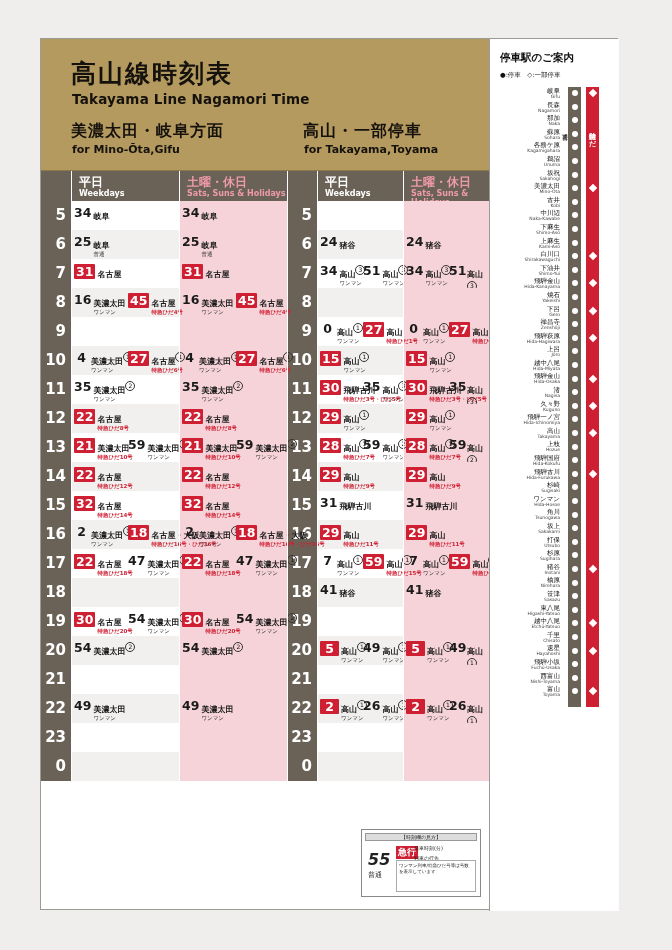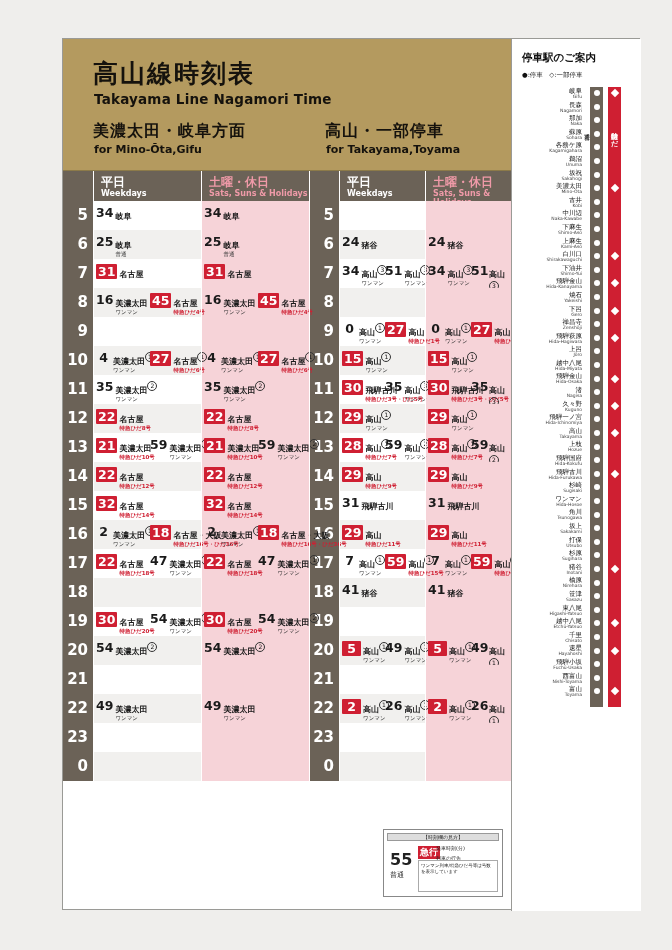--- a/index.html
+++ b/index.html
@@ -1,18 +1,18 @@
 <!DOCTYPE html>
 <html><head>
 <meta charset="utf-8">
 <style>
   html,body{margin:0;padding:0;background:#e9e9e7;}
   body{width:672px;height:950px;font-family:"DejaVu Sans","Liberation Sans",sans-serif;}
   .page{position:relative;width:672px;height:950px;background:#efeeec;}
-  .sheet{position:absolute;left:62px;top:38px;width:578px;height:872px;background:#fff;border:1px solid #9a9a96;box-sizing:border-box;}
+  .sheet{position:absolute;left:40px;top:38px;width:578px;height:872px;background:#fff;border:1px solid #9a9a96;box-sizing:border-box;}
 
   
   .hdr{position:absolute;left:0;top:0;width:448px;height:132px;background:#b49a5f;box-sizing:border-box;border-bottom:1px solid #8c7a49;}
   .hdr .jtitle{position:absolute;left:30px;top:18px;font-size:25px;font-weight:bold;color:#15120d;letter-spacing:2px;}
   .hdr .etitle{position:absolute;left:31px;top:52px;font-size:13.5px;font-weight:bold;color:#15120d;letter-spacing:.2px;}
   .hdr .dirA{position:absolute;left:30px;top:82px;font-size:16px;font-weight:bold;color:#15120d;letter-spacing:1px;}
   .hdr .dirAe{position:absolute;left:31px;top:104px;font-size:11px;font-weight:bold;color:#15120d;}
   .hdr .dirB{position:absolute;left:262px;top:82px;font-size:16px;font-weight:bold;color:#15120d;letter-spacing:1px;}
   .hdr .dirBe{position:absolute;left:263px;top:104px;font-size:11px;font-weight:bold;color:#15120d;}
 
@@ -42,21 +42,21 @@
   .num.red{background:#cf1f32;color:#fff;padding:1px 2px;border-radius:1px;}
   .meta{margin-left:2px;line-height:1;}
   .dest{font-size:8px;font-weight:bold;color:#1a1a1a;white-space:nowrap;}
   .sub{font-size:5.5px;color:#333;white-space:nowrap;margin-top:1px;}
   .sub.red{color:#cf1f32;font-weight:bold;}
   .badge{display:inline-block;width:8px;height:8px;border:1px solid #333;border-radius:50%;font-size:6px;line-height:8px;text-align:center;color:#111;vertical-align:top;margin-top:1px;}
 
   
   .notebox{position:absolute;left:320px;top:790px;width:120px;height:68px;border:1px solid #888;background:#fff;font-size:5px;color:#222;box-sizing:border-box;padding:3px;}
   .notebox .nb-t{text-align:center;font-size:5px;background:#ddd;border:1px solid #999;margin-bottom:2px;}
-  .nb-55{position:absolute;left:6px;top:20px;font-size:16px;font-weight:bold;}
+  .nb-55{position:absolute;left:6px;top:20px;font-size:16px;font-weight:bold;font-style:italic;}
   .nb-kyu{position:absolute;left:34px;top:16px;font-size:9px;font-weight:bold;background:#cf1f32;color:#fff;padding:0 2px;}
   .nb-fu{position:absolute;left:6px;top:40px;font-size:7px;}
   .nb-lines{position:absolute;left:52px;top:14px;font-size:5px;line-height:8px;}
   .nb-box{position:absolute;left:34px;top:30px;width:80px;height:32px;border:1px solid #aaa;font-size:4.5px;line-height:6px;padding:2px;box-sizing:border-box;}
 
   
   .caution{position:absolute;left:30px;top:856px;width:400px;font-size:7px;line-height:11px;color:#1a1a1a;}
   .caution .red{color:#cf1f32;font-weight:bold;}
 
   

